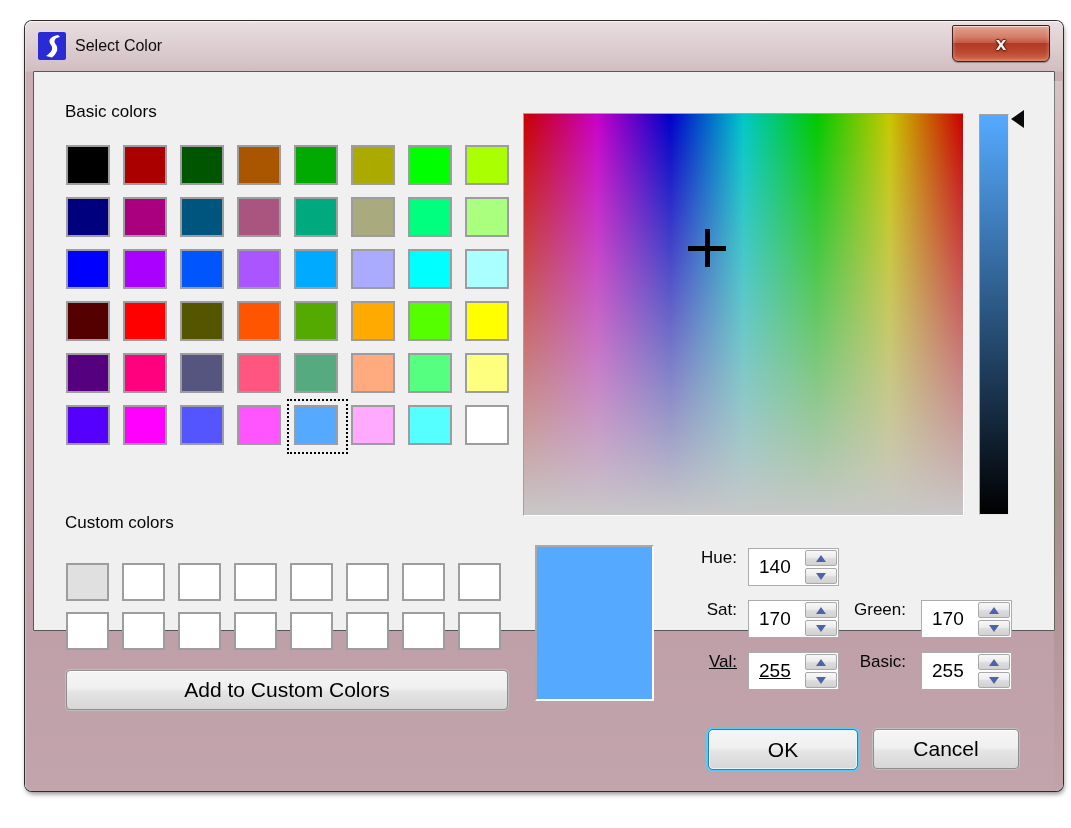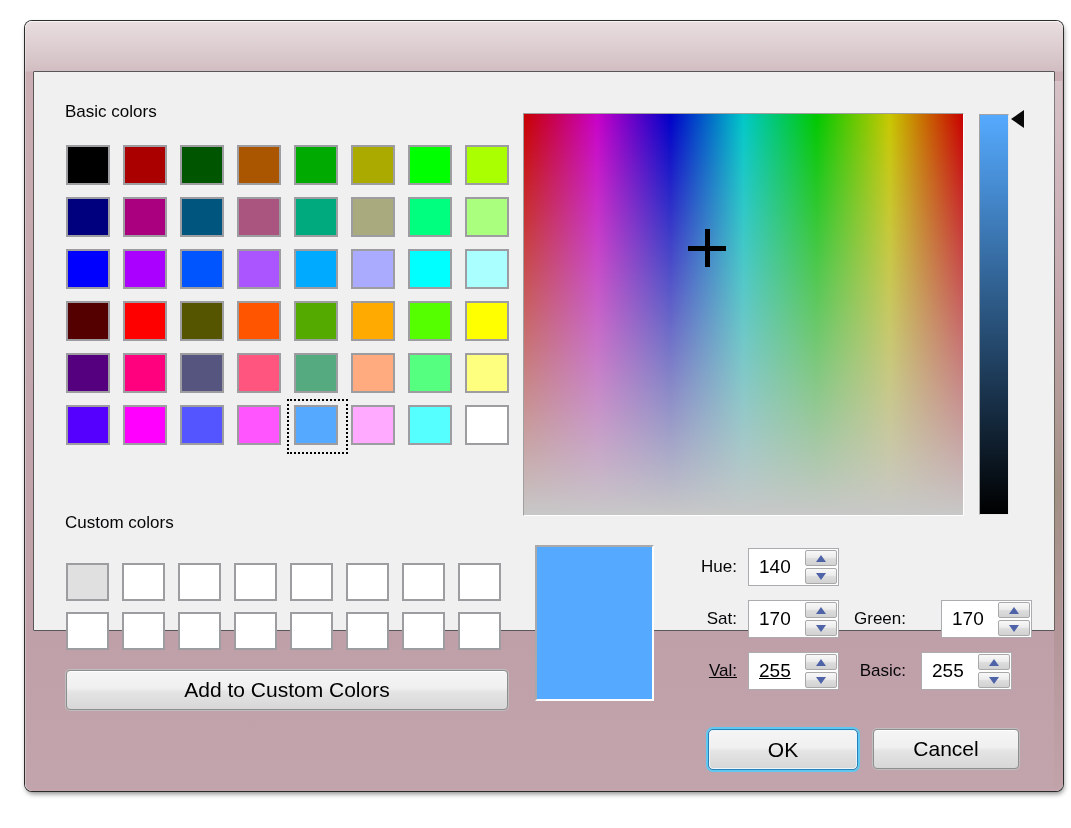--- a/index.html
+++ b/index.html
@@ -74,26 +74,26 @@
   .lum-bar { position:absolute; left:945px; top:42px; width:30px; height:401px;
     border:1px solid; border-color:#a3a3a3 #e8e8e8 #e8e8e8 #a3a3a3; }
   .lum-arrow { position:absolute; left:977px; top:38px; width:0; height:0;
     border-top:9px solid transparent; border-bottom:9px solid transparent;
     border-right:13px solid #0a0a0a; }
 
   .preview { position:absolute; left:501px; top:473px; width:119px; height:156px;
     border:2px solid; border-color:#a9a9a9 #fdfdfd #fdfdfd #a9a9a9; }
 
   
-  .val-item { position:absolute; display:flex; align-items:center; height:38px; }
+  .val-item { position:absolute; display:flex; align-items:flex-start; height:38px; }
   .val-item .val-label { font-size:17px; color:#060608; text-align:right; }
   .val-item.hsv .val-label { width:160px; margin-right:11px; }
   .val-item.rgb .val-label { width:152px; margin-right:15px; }
   .pos-hue   { left:543px; top:476px; } .pos-red   { left:720px; top:476px; }
-  .pos-sat   { left:543px; top:528px; } .pos-green { left:720px; top:528px;gap:20px; }
+  .pos-sat   { left:543px; top:528px; } .pos-green { left:720px; top:528px; }
   .pos-val   { left:543px; top:580px;text-decoration:underline; } .pos-blue  { left:720px; top:580px; }
 
   .spinbox { width:91px; height:38px; background:#fff; border:1px solid #ababb0;
     display:flex; align-items:stretch; }
   .spin-value { flex:1; font-size:19px; color:#000; display:flex; align-items:center;
     padding-left:10px; }
   .spin-btns { width:34px; display:flex; flex-direction:column; padding:1px; gap:2px; }
   .spin-up,.spin-down { flex:1; border:1px solid #a9a9a9; border-radius:2px;
     background:linear-gradient(180deg,#f8f8f8 0%,#ececec 45%,#dcdcdc 55%,#d2d2d2 100%);
     display:flex; align-items:center; justify-content:center; }
@@ -101,20 +101,33 @@
     border-bottom:7px solid #4f63a8; }
   .tri-down { width:0; height:0; border-left:5px solid transparent; border-right:5px solid transparent;
     border-top:7px solid #4f63a8; }
 </style>
 </head>
 <body>
 
 <div class="page">
   <div class="window">
 
+    <div class="titlebar">
+      <span class="app-icon">
+        <svg width="28" height="28" viewBox="0 0 28 28">
+          <rect x="0" y="0" width="28" height="28" rx="2" fill="#2b2bd6"></rect>
+          <path d="M20 3 C 11 5, 10 9, 13 13 C 15.5 16.5, 14 20, 8 24 L 14 25.5
+                   C 20 20.5, 20.5 16, 17.5 12 C 15.5 9, 16.5 6, 22 5 Z" fill="#ffffff"></path>
+        </svg>
+      </span>
+      <span class="title">Select Color</span>
+      <div class="close-btn">
+        <span class="close-x">x</span>
+      </div>
+    </div>
 
     <div class="client">
 
       <div class="label basic-label">Basic colors</div>
       <div id="basic-grid" class="grid basic-grid">
           <div class="cell">
             <div class="swatch" style="background: rgb(0, 0, 0);"></div>
           </div>
           <div class="cell">
             <div class="swatch" style="background: rgb(170, 0, 0);"></div>

